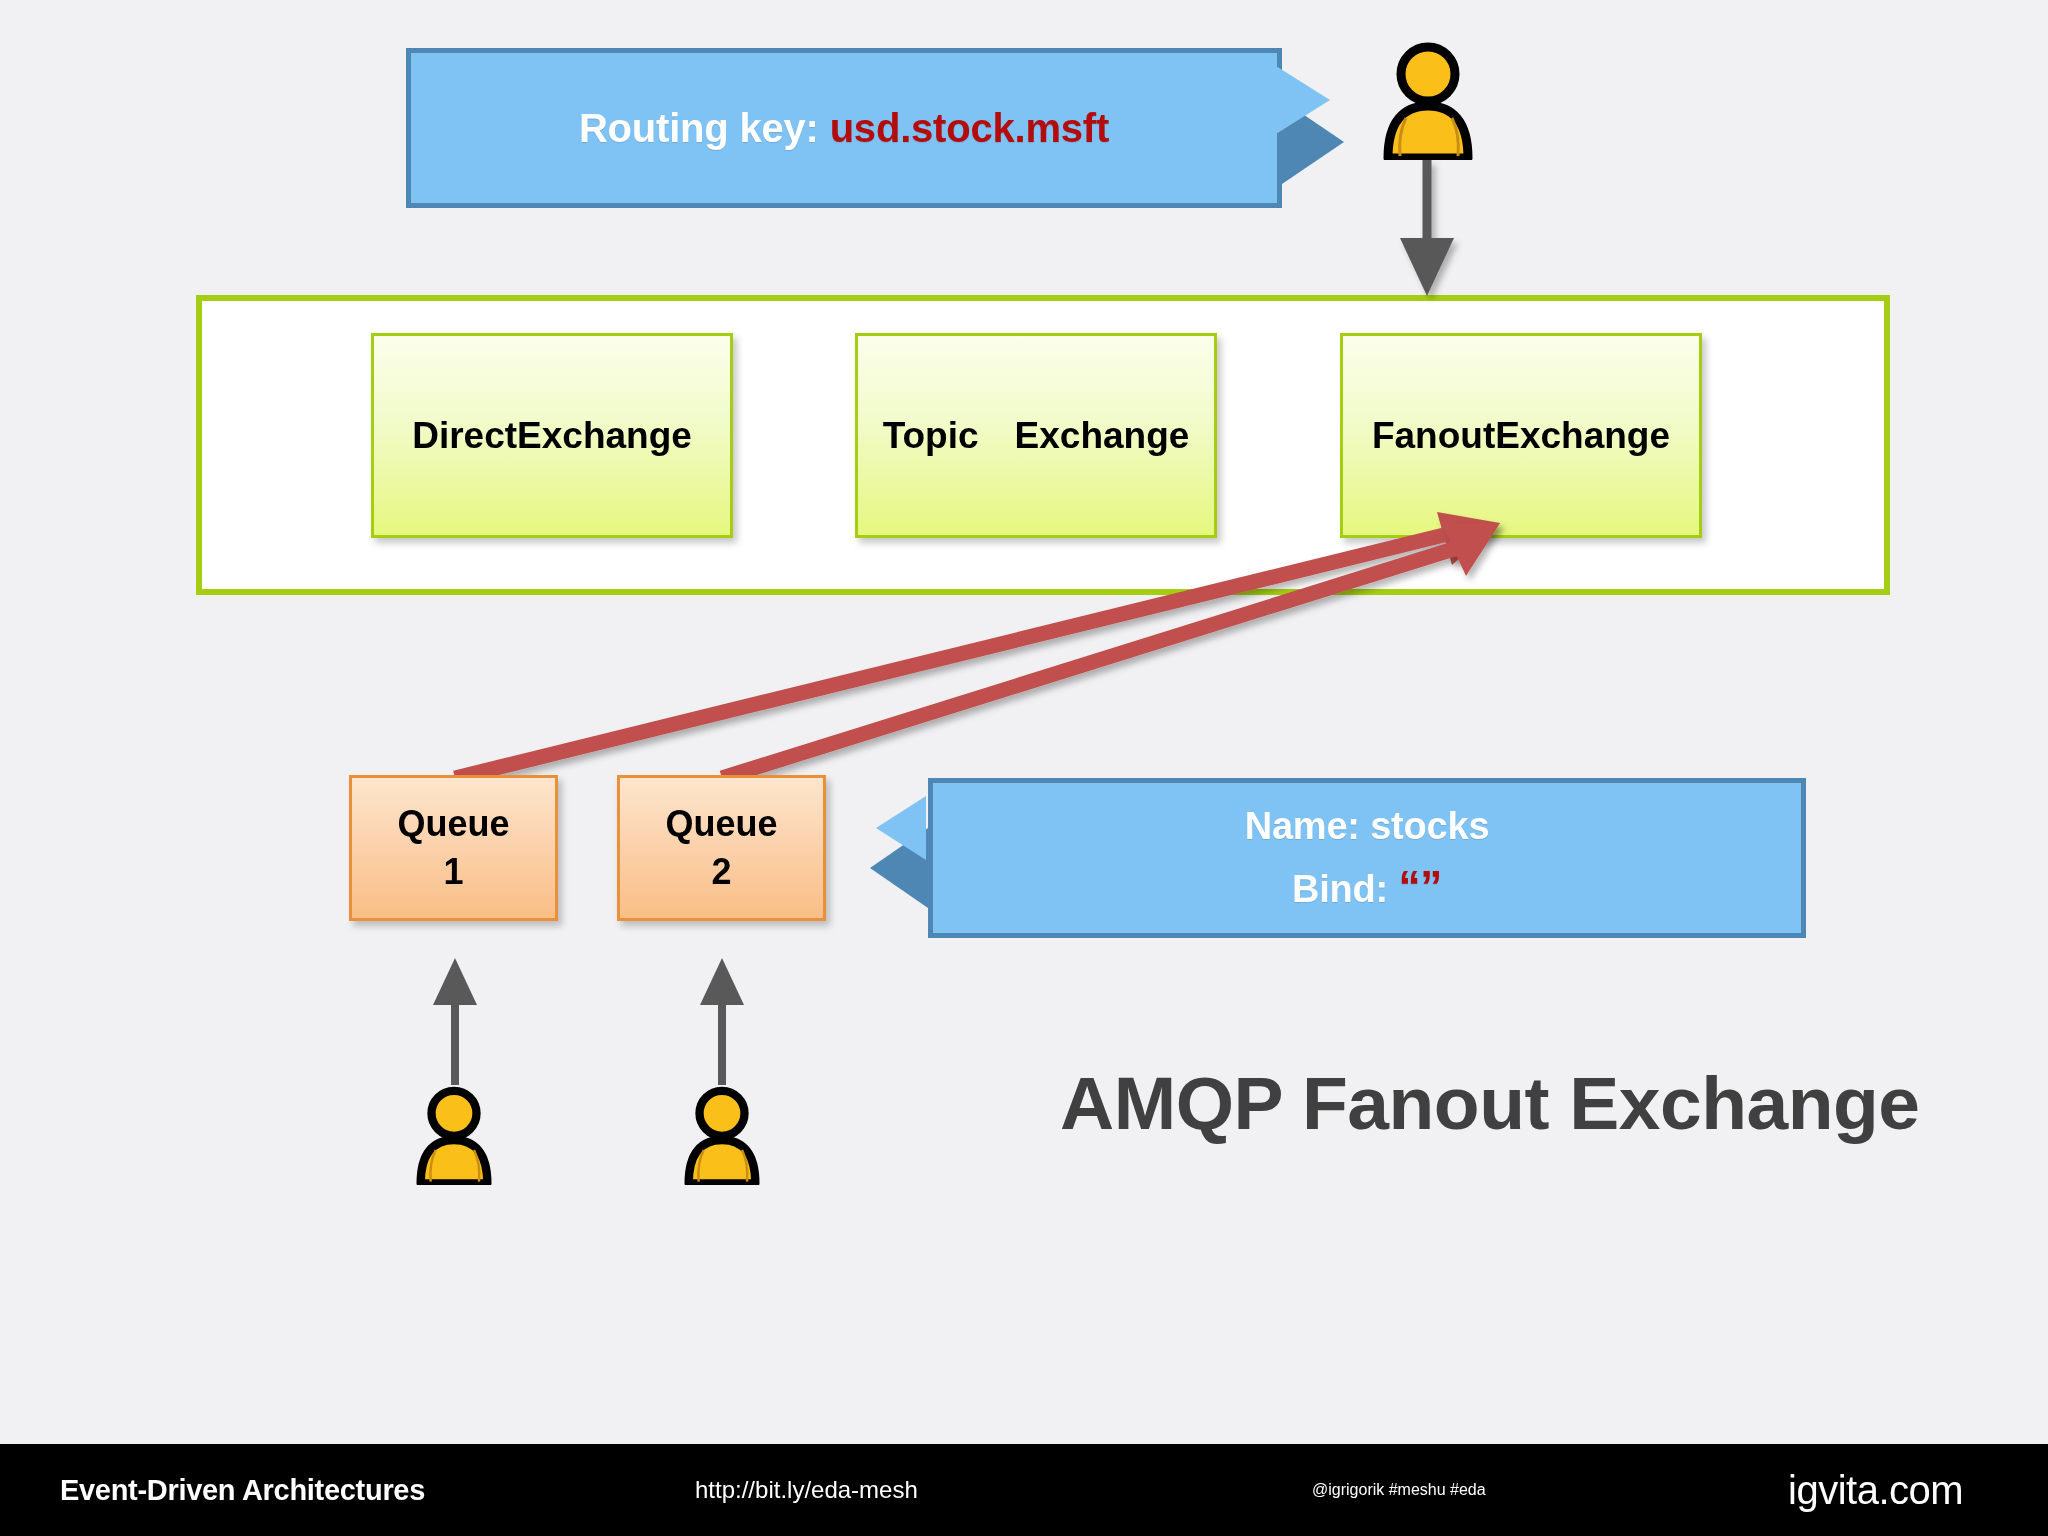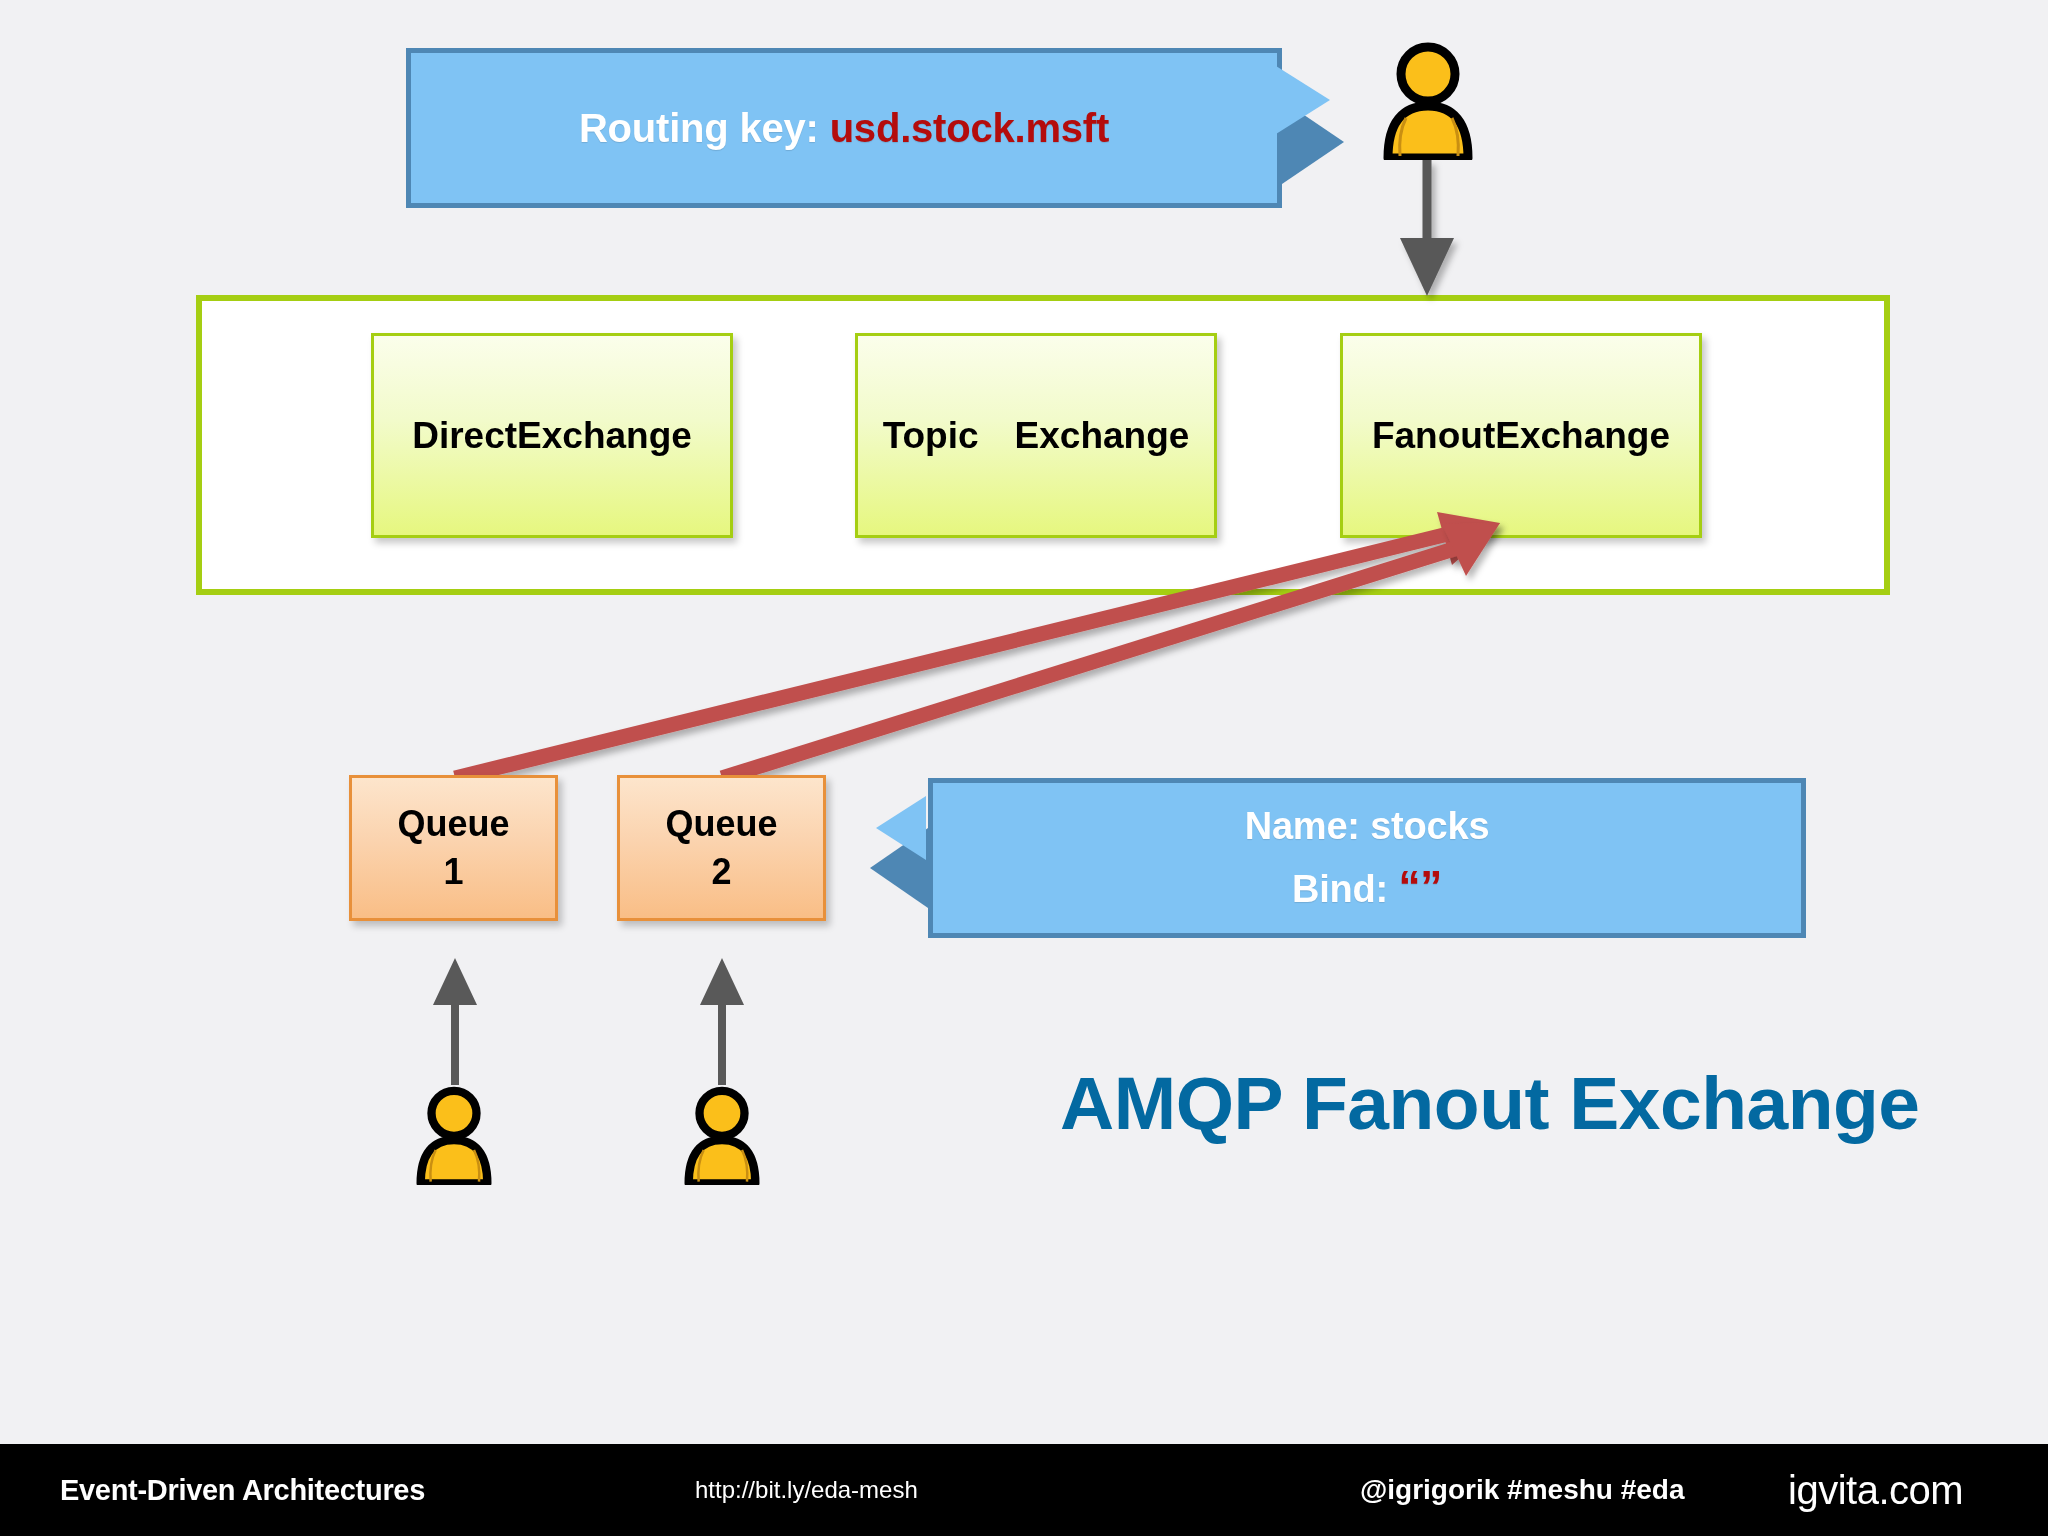--- a/index.html
+++ b/index.html
@@ -156,42 +156,42 @@
   
   .person { position: absolute; z-index: 8; }
 
   
   #main-title {
     position: absolute;
     left: 1060px;
     top: 1060px;
     font-size: 75px;
     font-weight: bold;
-    color: #0369a1;
+    color: #404040;
     white-space: nowrap;
     letter-spacing: -0.5px;
     z-index: 4;
   }
 
   
   #footer {
     position: absolute;
     left: 0;
     bottom: 0;
     width: 2048px;
     height: 92px;
     background: #000000;
     color: #ffffff;
     z-index: 10;
     margin-top: 28px;
   }
   #footer > div { position: absolute; top: 50%; transform: translateY(-50%); white-space: nowrap; }
   #footer-title   { left: 60px;  font-size: 29px; font-weight: bold; letter-spacing: -0.3px; }
   #footer-link    { left: 695px; font-size: 24px; font-weight: normal; }
-  #footer-handles { left: 1360px; font-size: 28px; font-weight: bold; }
+  #footer-handles { left: 1312px; font-size: 16px; font-weight: normal; }
   #footer-brand   { left: 1788px; font-size: 40px; font-weight: normal; letter-spacing: -0.5px; }
 </style>
 </head>
 <body>
 
 <div id="slide">
 
   <svg id="arrow-layer" viewBox="0 0 2048 1536">
     <defs>
       <filter id="softshadow" x="-30%" y="-30%" width="180%" height="180%">

